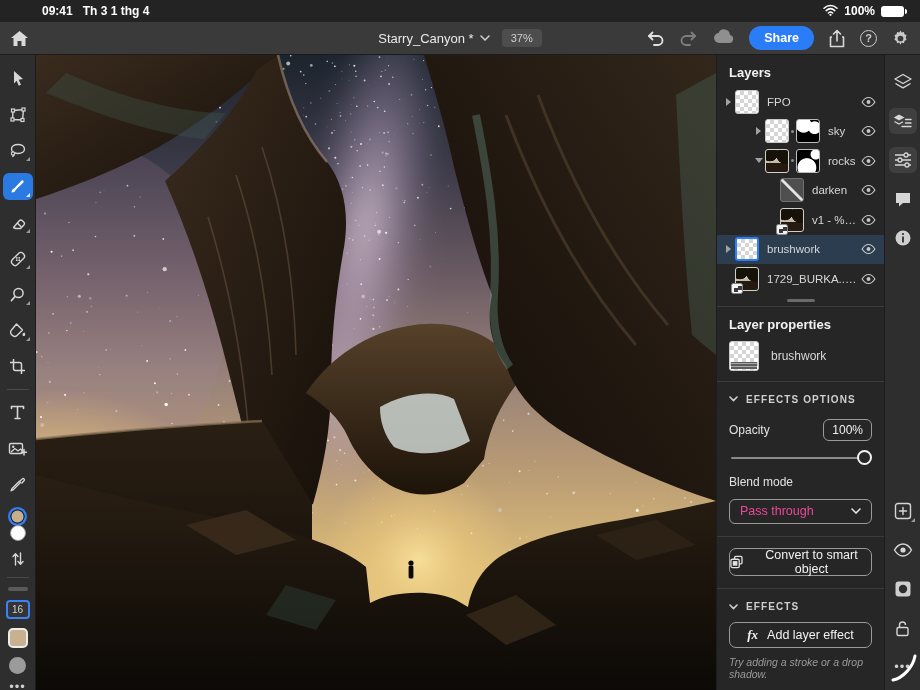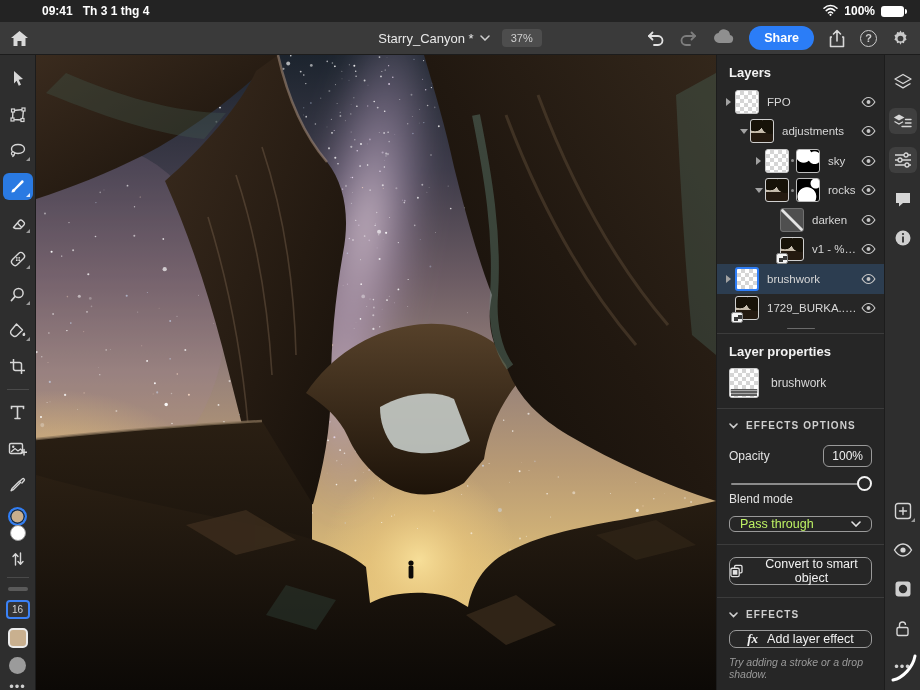--- a/index.html
+++ b/index.html
@@ -110,21 +110,21 @@
   .sect-head { display:flex; align-items:center; gap:8px; padding:12px 12px 6px; color:#cycyc;
     color:#cfcfcf; font-size:10px; font-weight:700; letter-spacing:1.1px; cursor:pointer; }
   .ctl-row { display:flex; align-items:center; justify-content:space-between; padding:8px 12px 4px; }
   .ctl-label { font-size:12px; color:#e2e2e2; }
   .val-box { border:1px solid #9a9a9a; border-radius:6px; padding:3px 8px; font-size:12px; color:#f0f0f0; }
   .slider { position:relative; height:18px; margin:4px 14px 6px; cursor:pointer; }
   .slider .track { position:absolute; top:8px; left:0; right:0; height:2px; background:#8b8b8b; border-radius:1px; }
   .slider .thumb-c { position:absolute; top:1px; right:-2px; width:15px; height:15px; border-radius:50%;
     border:2px solid #f2f2f2; background:#262626; }
   .dropdown { display:flex; align-items:center; justify-content:space-between; border:1px solid #9a9a9a;
-    border-radius:6px; height:27px; margin:6px 12px 12px; padding:0 10px; font-size:12.5px; color:#bef264; cursor:pointer;}
+    border-radius:6px; height:27px; margin:6px 12px 12px; padding:0 10px; font-size:12.5px; color:#ec4899; cursor:pointer;}
   .pbtn { display:flex; align-items:center; justify-content:center; gap:9px; border:1px solid #9a9a9a;
     border-radius:7px; height:28px; margin:12px 12px; font-size:12.5px; color:#f2f2f2; background:none;
     cursor:pointer; font-family:inherit; }
   .fx { font-style:italic; font-weight:700; font-size:13px; font-family:"Liberation Serif","DejaVu Serif",serif; }
   .hint { font-style:italic; font-size:10.5px; color:#9a9a9a; padding:0 12px 10px; margin-top:-4px; }
 
   
   .rstrip { width:36px; background:#2e2e2e; border-left:1px solid #1c1c1c; display:flex;
     flex-direction:column; align-items:center; padding:14px 0 10px; gap:13px; position:relative; }
   .rsi { width:28px; height:26px; border-radius:6px; display:flex; align-items:center;
@@ -1106,33 +1106,20 @@
             </span>
             <span class="thumb t-checker"></span>
             <span class="lname">FPO</span>
             <button class="eye-btn">
               <svg width="15" height="12" viewBox="0 0 20 14">
                 <path d="M1.5 7 C4 2.8 7 1 10 1 C13 1 16 2.8 18.5 7 C16 11.2 13 13 10 13 C7 13 4 11.2 1.5 7 Z" stroke="#c6c6c6" stroke-width="1.6" fill="none"></path>
                 <circle cx="10" cy="7" r="2.6" fill="#c6c6c6"></circle>
               </svg>
             </button>
           </div>
-          <div class="layer-row" style="padding-left: 20px;">
-            <span class="disc">
-              <span class="tri-d"></span>
-            </span>
-            <span class="thumb t-image"></span>
-            <span class="lname">adjustments</span>
-            <button class="eye-btn">
-              <svg width="15" height="12" viewBox="0 0 20 14">
-                <path d="M1.5 7 C4 2.8 7 1 10 1 C13 1 16 2.8 18.5 7 C16 11.2 13 13 10 13 C7 13 4 11.2 1.5 7 Z" stroke="#c6c6c6" stroke-width="1.6" fill="none"></path>
-                <circle cx="10" cy="7" r="2.6" fill="#c6c6c6"></circle>
-              </svg>
-            </button>
-          </div>
           <div class="layer-row" style="padding-left: 35px;">
             <span class="disc">
               <span class="tri-r"></span>
             </span>
             <span class="thumb t-checker"></span>
             <span class="link-dot"></span>
             <span class="thumb t-mask m-a"></span>
             <span class="lname">sky</span>
             <button class="eye-btn">
               <svg width="15" height="12" viewBox="0 0 20 14">

